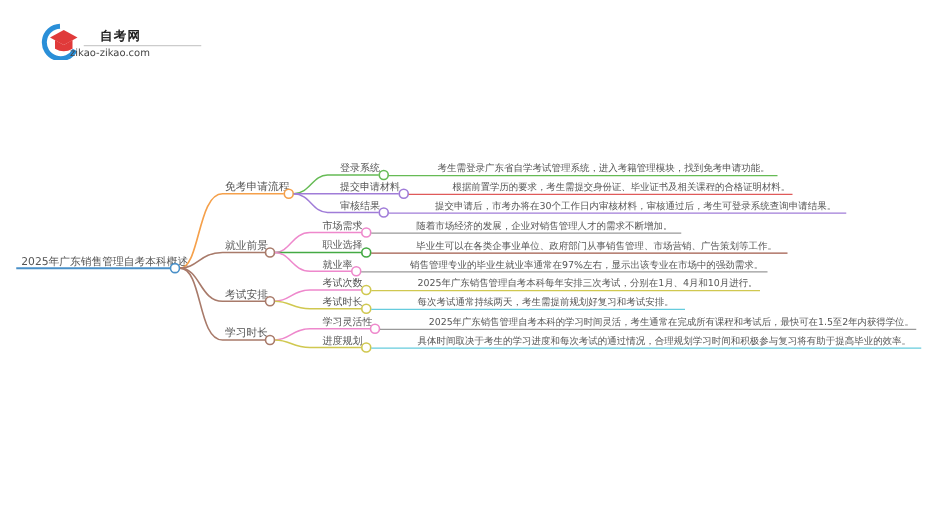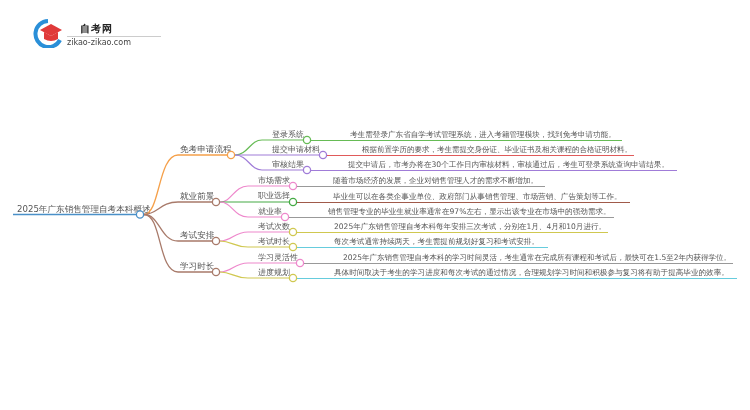--- a/index.html
+++ b/index.html
@@ -1,20 +1,20 @@
 <!DOCTYPE html>
 <html><head>
 <meta charset="utf-8">
 <style>
   html, body { margin: 0; padding: 0; background: #ffffff; }
   body { width: 750px; height: 410px; position: relative; overflow: hidden;
          font-family: "DejaVu Sans", "Liberation Sans", sans-serif; }
   .logo { position: absolute; left: 32px; top: 18px; width: 110px; height: 30px; }
   .logo-title { position: absolute; left: 48px; top: 4px; font-size: 10px; font-weight: bold; color: #222; letter-spacing: 1px; }
-  .logo-url { position: absolute; left: 35px; top: 20px; font-size: 8px; color: #444; }
+  .logo-url { position: absolute; left: 24px; top: 20px; font-size: 8px; color: #444; }
   .logo-sep { position: absolute; left: 35px; top: 18px; width: 94px; height: 1px; background: #ccc; }
   svg.map { position: absolute; left: 0; top: 0; }
   svg text { font-family: "DejaVu Sans", "Liberation Sans", sans-serif; fill: #555; }
 </style>
 </head>
 <body>
 
 <div class="logo">
   <svg width="34" height="30" viewBox="0 0 34 30" style="position:absolute;left:0;top:0">
     <path d="M16 3 A13 13 0 1 0 28 22" fill="none" stroke="#2a8fd8" stroke-width="4"></path>

